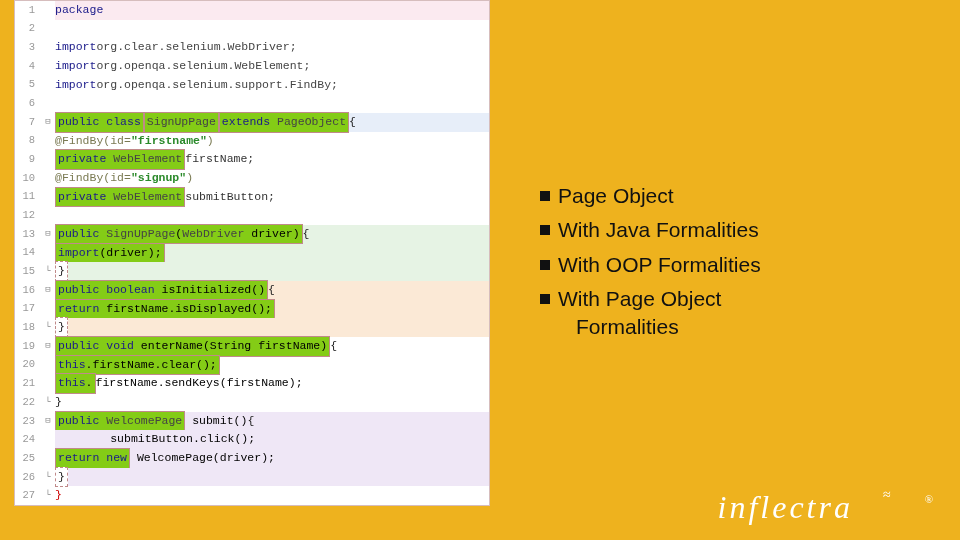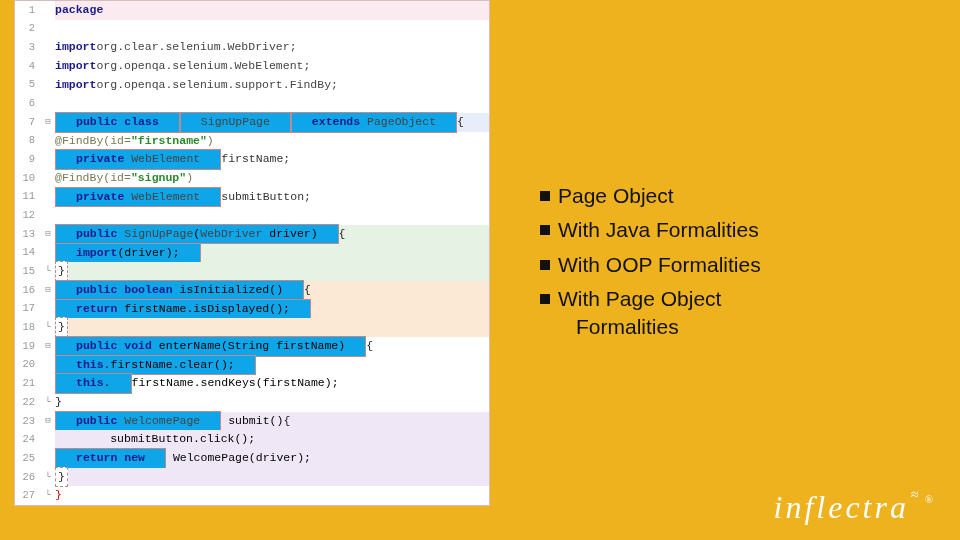--- a/index.html
+++ b/index.html
@@ -28,45 +28,45 @@
     font-size: 10.5px;
     display:flex; align-items:center; justify-content:flex-end;
   }
   .gut { width: 14px; display:flex; align-items:center; justify-content:center; color:#888; font-size:9px;}
   .src { flex: 1; white-space: pre; display:flex; align-items:center; position:relative;}
   .bg-pink   { background: #fbeaf0; }
   .bg-blue   { background: #e7eef9; }
   .bg-green  { background: #e6f3e4; }
   .bg-orange { background: #fbe9d6; }
   .bg-violet { background: #efe7f6; }
-  .kw   { color:#1a1a8a; font-weight:bold; }
+  .kw   { color:#1a1a8a; font-weight:normal; }
   .pkg  { color:#444; }
   .ann  { color:#7a7a52; }
   .str  { color:#2a8a2a; font-weight:bold;}
   .cls  { color:#444;text-align:right; }
   .id   { color:#333; }
   .punct{ color:#222; }
-  .box { border:1px solid #c08a8a; padding:0 20px; display:inline-block; background:#0ea5e9; }
+  .box { border:1px solid #c08a8a; padding:0 2px; display:inline-block; background:#84cc16; }
   .box-dash { border:1px dashed #c08a8a; padding:0 2px; display:inline-block; background:#fff;}
   
   .bullets {
     position:absolute; left: 540px; top: 182px; width: 400px;
     font-family: "Verdana","Segoe UI",sans-serif;
     font-size: 21px; color:#111; line-height:1.35;
   }
   .bullets li { list-style:none; margin-bottom:6px; display:flex; }
   .bullets .sq { width:10px; height:10px; background:#111; margin-top:9px; margin-right:8px; flex-shrink:0;}
   .bullets .txt { }
   .bullets .cont { margin-left:18px; display:block; }
   
   .logo {
     position:absolute; right:24px; bottom:14px;
     color:#fff; font-family: Georgia,"Times New Roman",serif;
     font-size:32px; letter-spacing:3px; font-style:italic;
-    display:flex; align-items:flex-start;
+    display:flex; align-items:flex-start;gap:28px;
   }
   .logo .mark { font-size:11px; margin-left:3px; margin-top:4px; font-style:normal;}
   .logo .swoosh { font-size:14px; margin-left:2px; margin-top:-2px; font-style:normal;}
 </style>
 </head>
 <body>
 
 <div class="code-panel" id="code-panel">
     <div class="code-line">
       <div class="ln">1</div>

